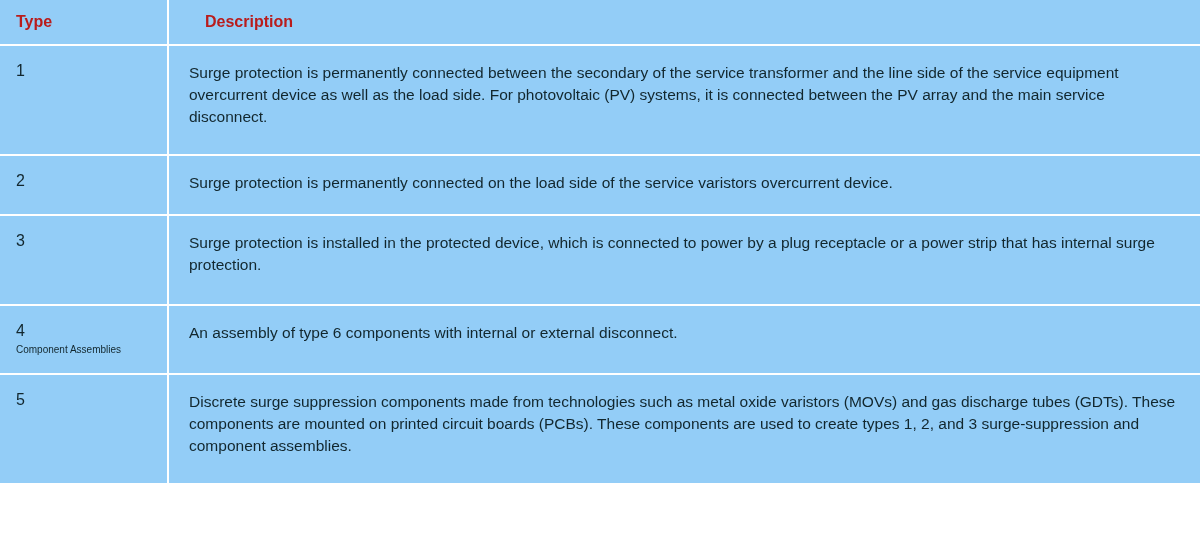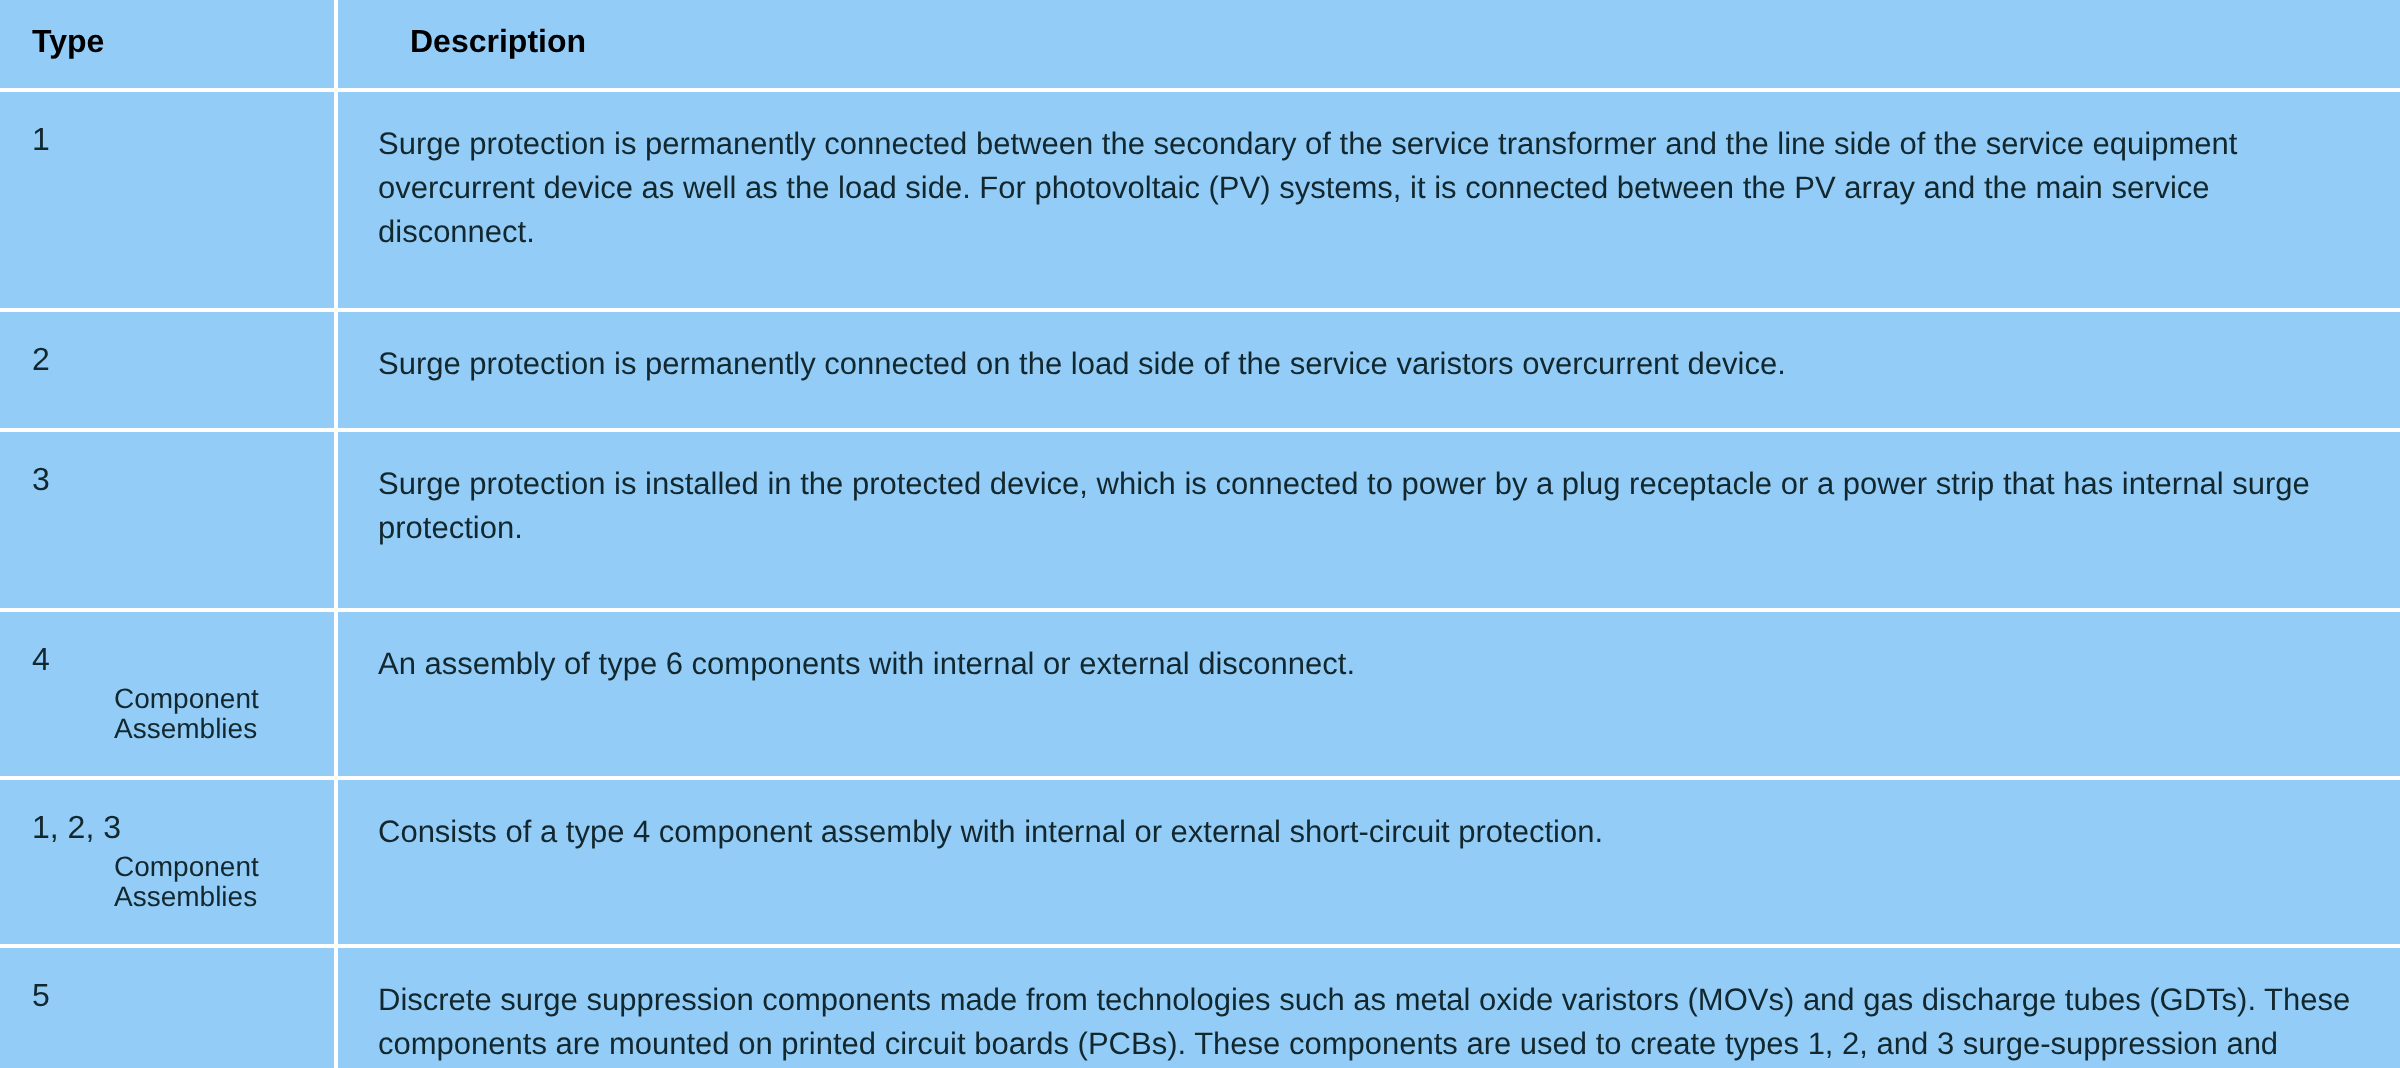--- a/index.html
+++ b/index.html
@@ -42,21 +42,21 @@
   }
   table.spd-table tr:last-child td {
     border-bottom: none;
   }
 
   thead th {
     font-size: 16px;
     font-weight: bold;
     line-height: 20px;
     padding: 12px 16px 12px 16px;
-    color: #000000;
+    color: #b91c1c;
   }
   thead th.desc-head {
     padding-left: 36px;
   }
 
   tbody td {
     font-size: 15.5px;
     line-height: 22px;
     padding: 16px 16px 16px 16px;
     color: #12272e;
@@ -68,25 +68,24 @@
     padding-left: 20px;
     padding-right: 22px;
   }
   .type-main {
     font-size: 16px;
     line-height: 20px;
     display: block;
   }
   .type-sub {
     display: block;
-    font-size: 14px;
+    font-size: 10px;
     line-height: 15px;
     margin-top: 1px;
     color: #12272e;
-    margin-left: 41px;
   }
   .type-sub:empty { display: none; }
 
   
   tr.r0 td { height: 76px; }
   tr.r1 td { height: 26px; }
   tr.r2 td { height: 56px; }
   tr.r3 td { height: 28px; }
   tr.r4 td { height: 28px; }
   tr.r5 td { height: 76px; }
@@ -128,27 +127,20 @@
         </td>
         <td class="desc-cell">Surge protection is installed in the protected device, which is connected to power by a plug receptacle or a power strip that has internal surge protection.</td>
       </tr>
       <tr class="r3">
         <td class="type-cell">
           <span class="type-main">4</span>
           <span class="type-sub">Component Assemblies</span>
         </td>
         <td class="desc-cell">An assembly of type 6 components with internal or external disconnect.</td>
       </tr>
-      <tr class="r4">
-        <td class="type-cell">
-          <span class="type-main">1, 2, 3</span>
-          <span class="type-sub">Component Assemblies</span>
-        </td>
-        <td class="desc-cell">Consists of a type 4 component assembly with internal or external short-circuit protection.</td>
-      </tr>
       <tr class="r5">
         <td class="type-cell">
           <span class="type-main">5</span>
 
         </td>
         <td class="desc-cell">Discrete surge suppression components made from technologies such as metal oxide varistors (MOVs) and gas discharge tubes (GDTs). These components are mounted on printed circuit boards (PCBs). These components are used to create types 1, 2, and 3 surge-suppression and component assemblies.</td>
       </tr>
     </tbody>
   </table>
 </div>

